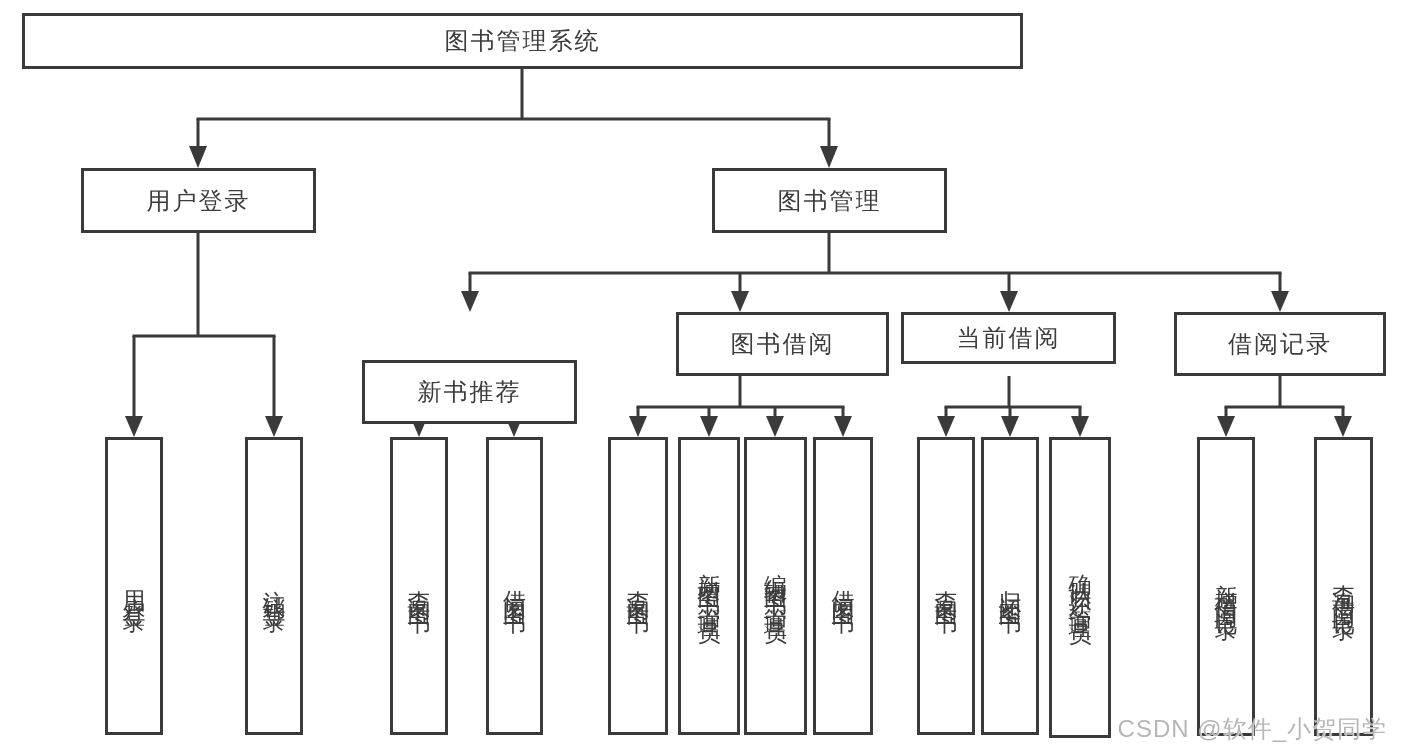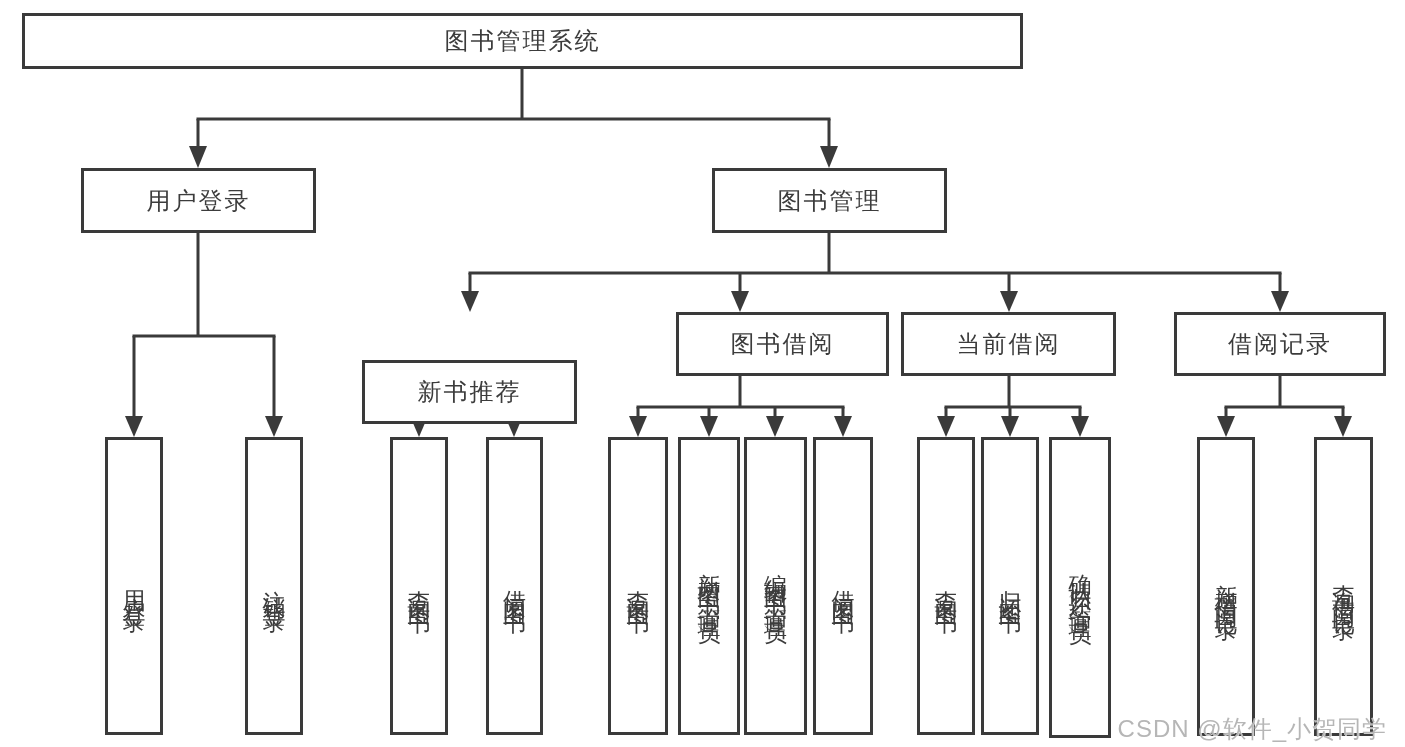--- a/index.html
+++ b/index.html
@@ -120,21 +120,21 @@
   <div class="node hnode" style="left:712px; top:168px; width:235px; height:65px;">
     <span>图书管理</span>
   </div>
 
   <div class="node hnode" style="left:362px; top:312px; width:215px; height:64px;margin-top:48px;">
     <span>新书推荐</span>
   </div>
   <div class="node hnode" style="left:632px; top:312px; width:213px; height:64px;margin-left:44px;">
     <span>图书借阅</span>
   </div>
-  <div class="node hnode" style="left:901px; top:312px; width:215px; height:64px;align-items:center;">
+  <div class="node hnode" style="left:901px; top:312px; width:215px; height:52px;align-items:center;">
     <span>当前借阅</span>
   </div>
   <div class="node hnode" style="left:1174px; top:312px; width:212px; height:64px;">
     <span>借阅记录</span>
   </div>
 
   <div class="node vnode" style="left:105px; top:437px; width:58px; height:298px;">
     <span>用户登录</span>
   </div>
   <div class="node vnode" style="left:245px; top:437px; width:58px; height:298px;">

